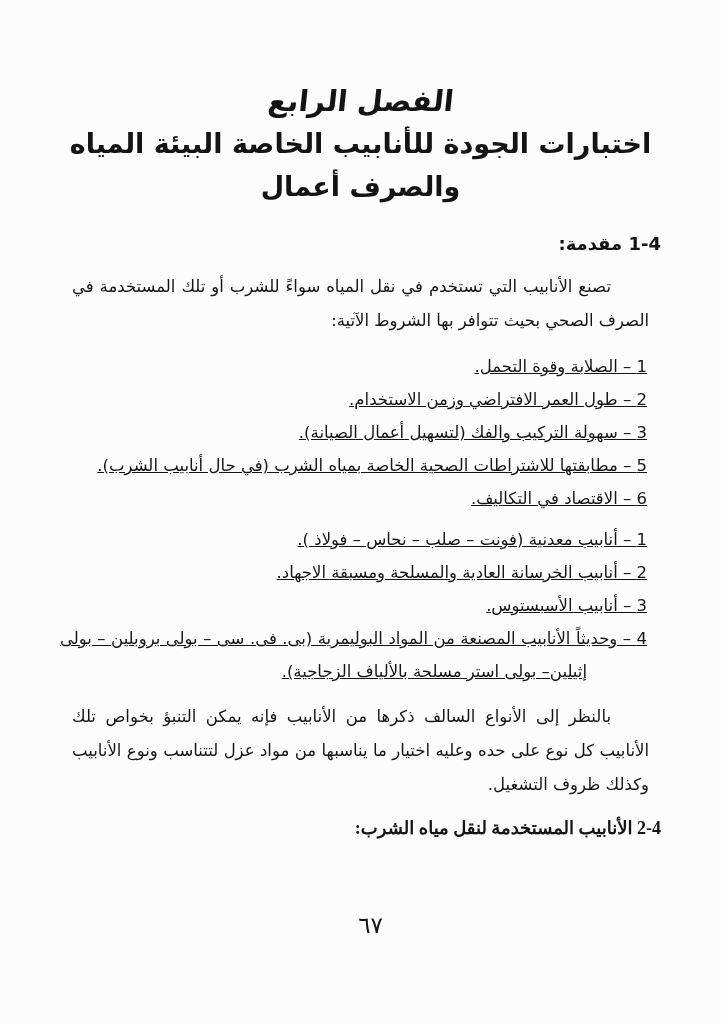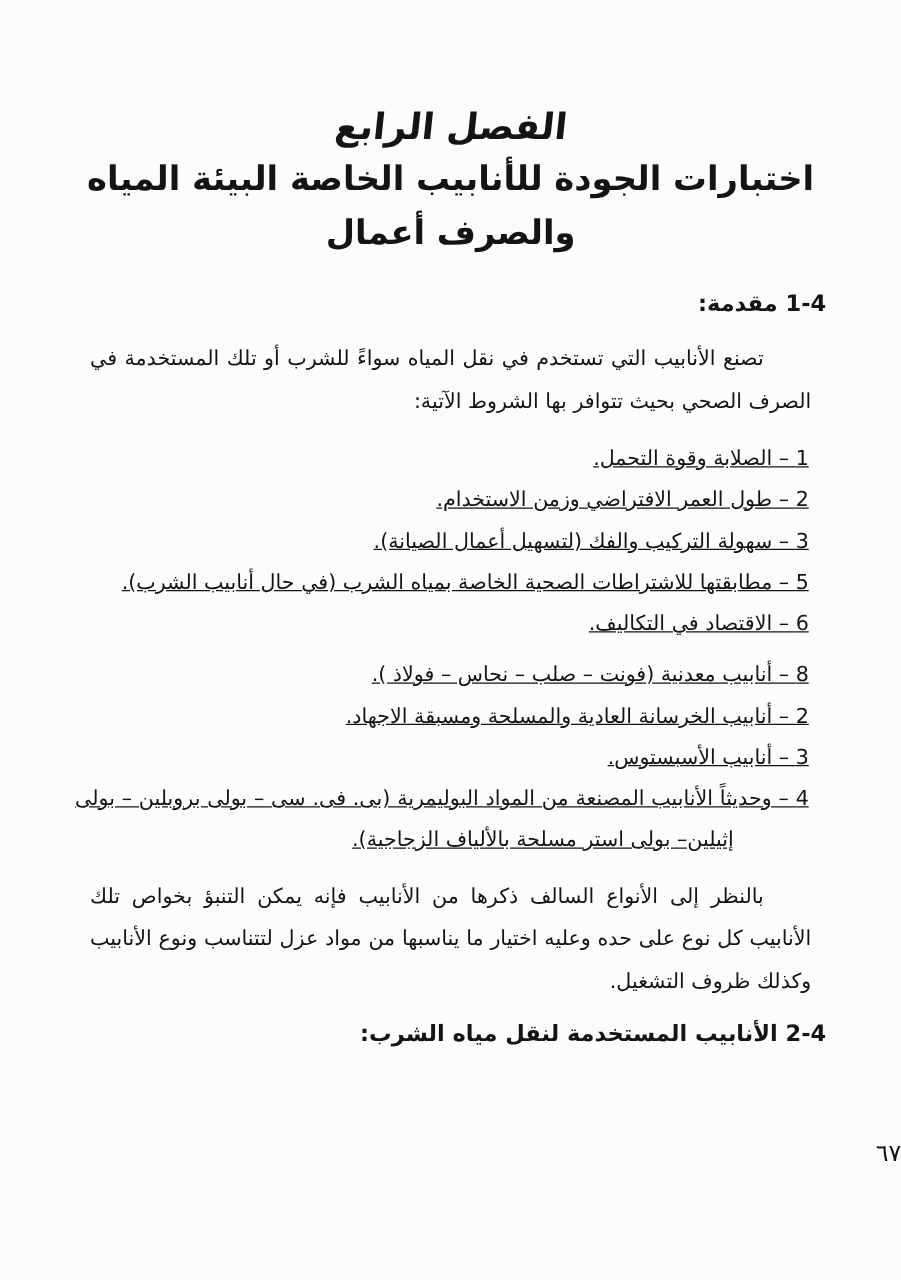--- a/index.html
+++ b/index.html
@@ -36,42 +36,43 @@
     line-height: 43px;
     letter-spacing: 0.5px;
   }
   .section-heading {
     font-size: 18px;
     font-weight: bold;
     line-height: 28px;
     margin: 0;
   }
   .heading-1 { margin-top: 22px; margin-bottom: 6px; }
-  .heading-2 { margin-top: 8px; }
+  .heading-2 { margin-top: 8px; font-family: Liberation Serif, serif; }
   .body-para {
     margin: 12px;
     font-size: 16.5px;
     line-height: 34px;
     text-align: justify;
     text-indent: 38px;
   }
   .num-list { margin: 8px 0; text-decoration: underline; }
   .num-item {
     font-size: 16.5px;
     line-height: 33px;
     text-align: justify;
     padding-right: 74px;
     text-indent: -60px;
   }
   .page-number {
     position: absolute;
     top: 912px;
     left: 0;
     right: 0;
-    font-size: 19px;
+    text-align: center;
+    font-size: 23px;
     letter-spacing: 2px;
     padding-left: 20px;
   }
 </style>
 </head>
 <body>
 
 <div class="page">
   <div class="content">
 
@@ -91,21 +92,21 @@
     <div class="num-list">
       <div class="num-item">1 – الصلابة وقوة التحمل.</div>
       <div class="num-item">2 – طول العمر الافتراضي وزمن الاستخدام.</div>
       <div class="num-item">3 – سهولة التركيب والفك (لتسهيل أعمال الصيانة).</div>
       <div class="num-item">5 – مطابقتها للاشتراطات الصحية الخاصة بمياه الشرب (في حال أنابيب الشرب).</div>
       <div class="num-item">6 – الاقتصاد في التكاليف.</div>
     </div>
 
 
     <div class="num-list">
-      <div class="num-item">8 – أنابيب معدنية (فونت – صلب – نحاس – فولاذ ).</div>
+      <div class="num-item">1 – أنابيب معدنية (فونت – صلب – نحاس – فولاذ ).</div>
       <div class="num-item">2 – أنابيب الخرسانة العادية والمسلحة ومسبقة الاجهاد.</div>
       <div class="num-item">3 – أنابيب الأسبستوس.</div>
       <div class="num-item">4 – وحديثاً الأنابيب المصنعة من المواد البوليمرية (بى. فى. سى – بولى بروبلين – بولى إثيلين– بولى استر مسلحة بالألياف الزجاجية).</div>
     </div>
 
     <p class="body-para">بالنظر إلى الأنواع السالف ذكرها من الأنابيب فإنه يمكن التنبؤ بخواص تلك الأنابيب كل نوع على حده وعليه اختيار ما يناسبها من مواد عزل لتتناسب ونوع الأنابيب وكذلك ظروف التشغيل.</p>
 
     <h2 class="section-heading heading-2">2-4 الأنابيب المستخدمة لنقل مياه الشرب:</h2>
 
   </div>

